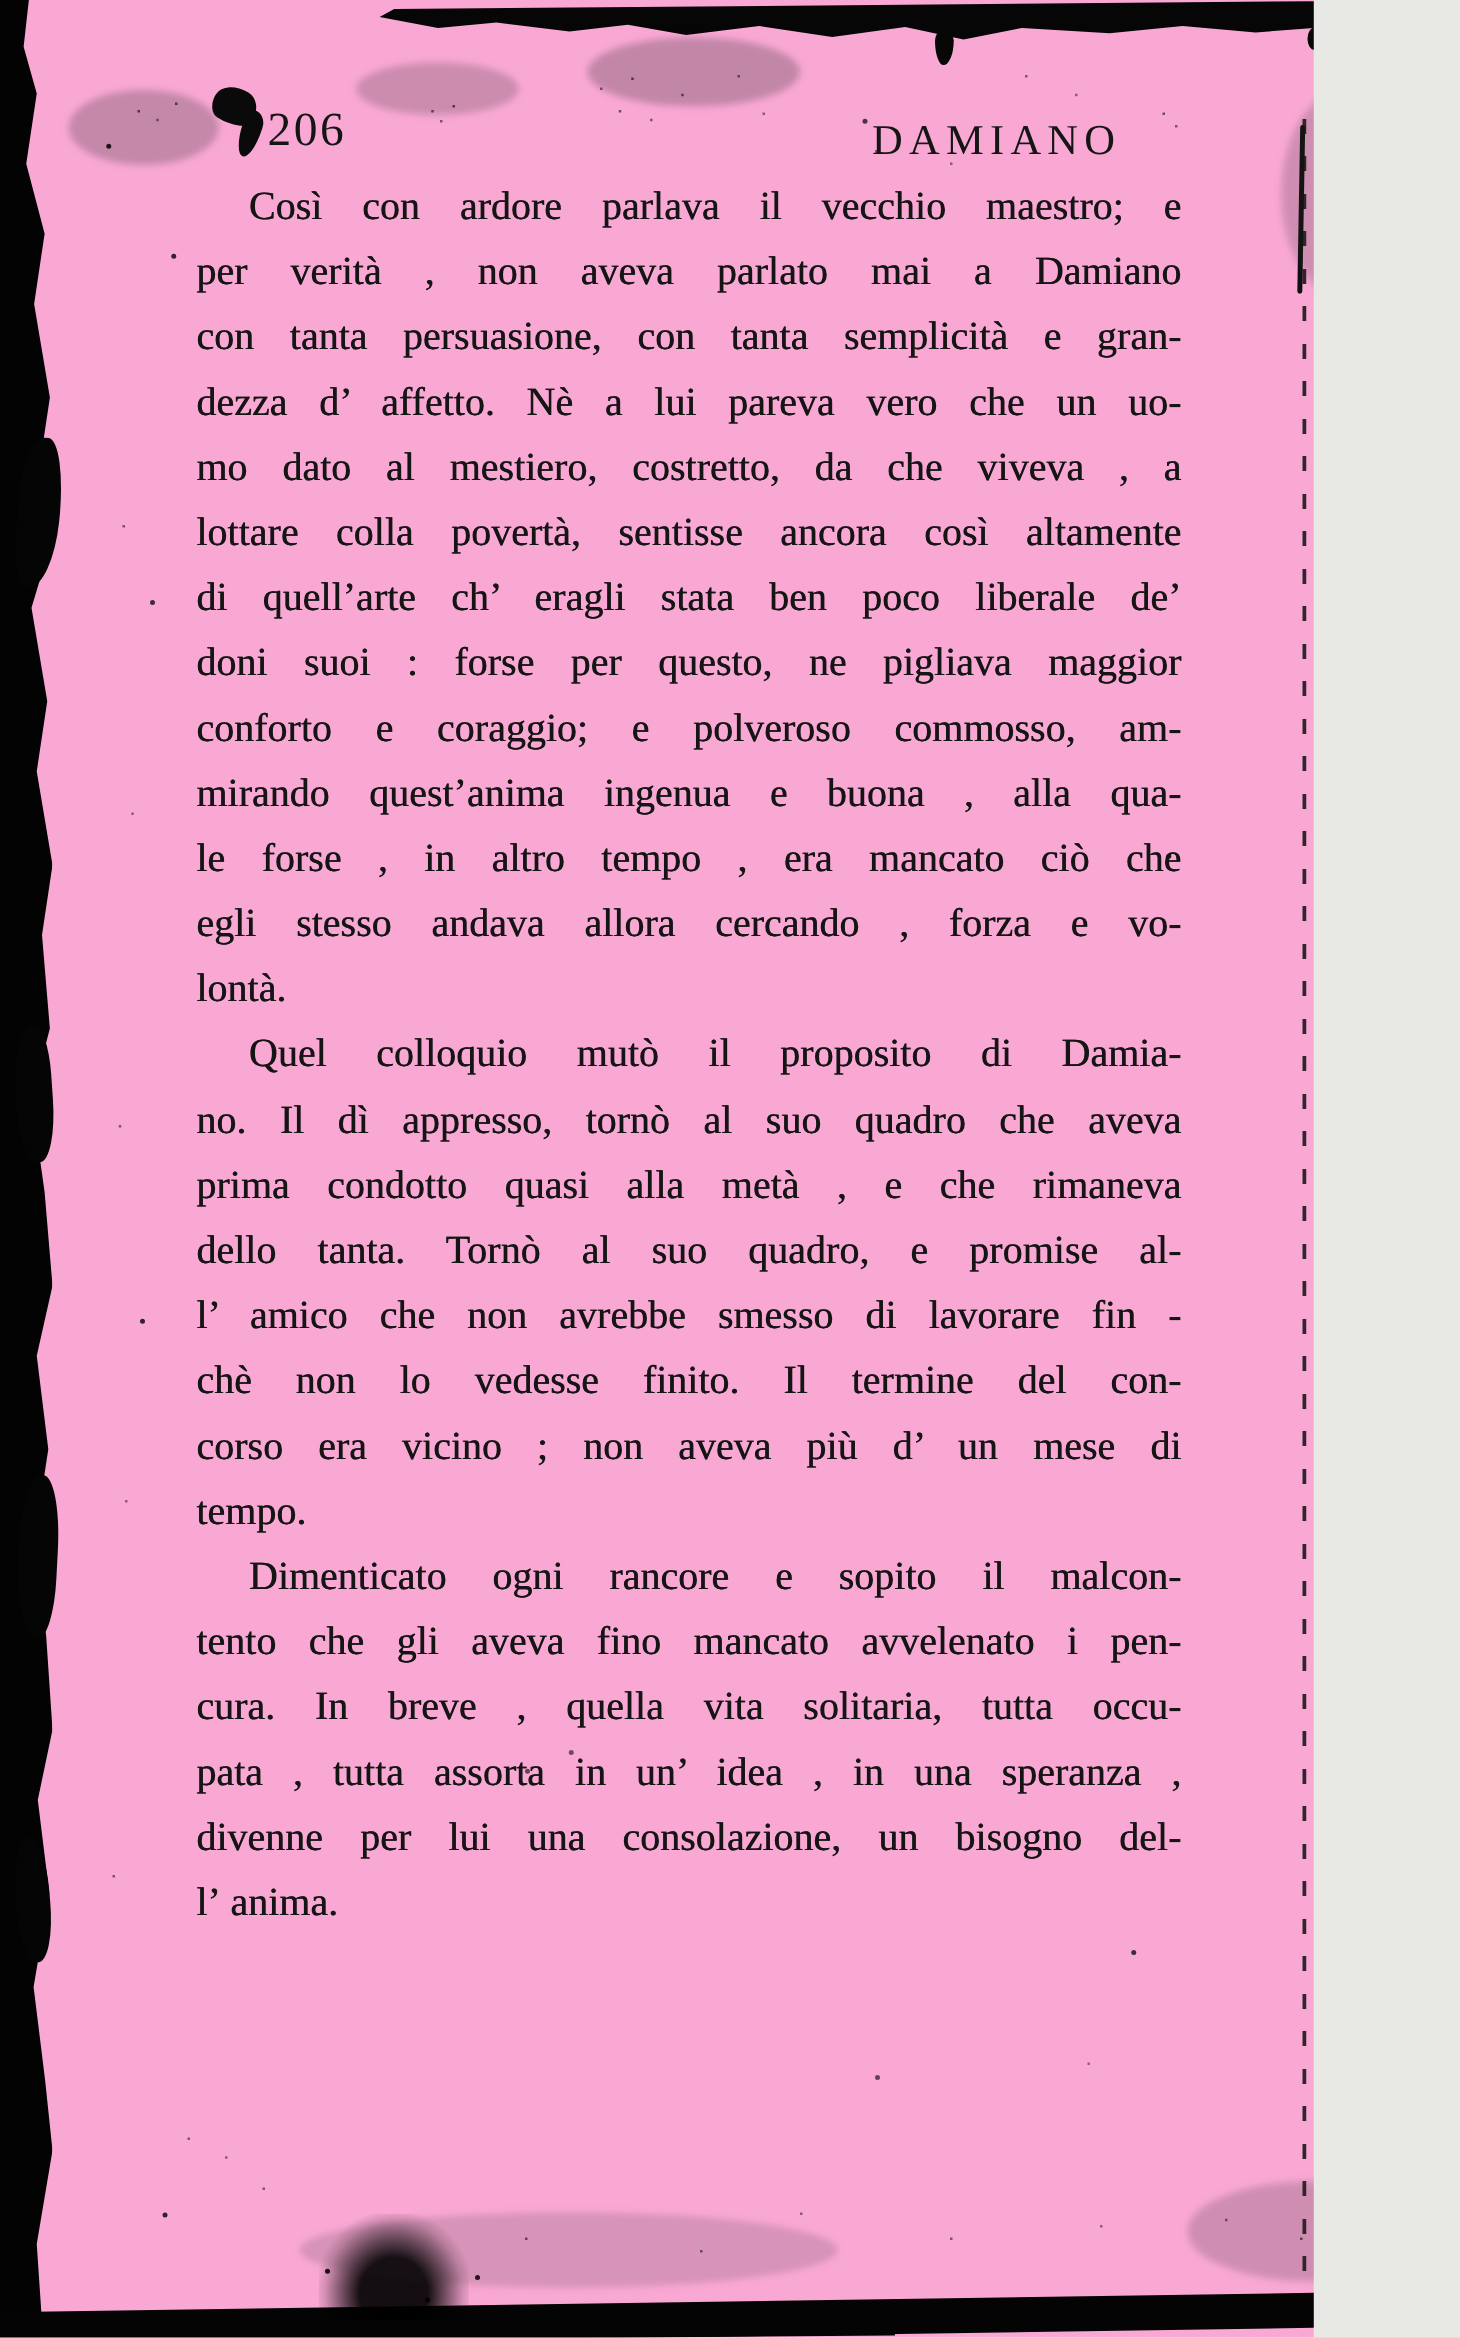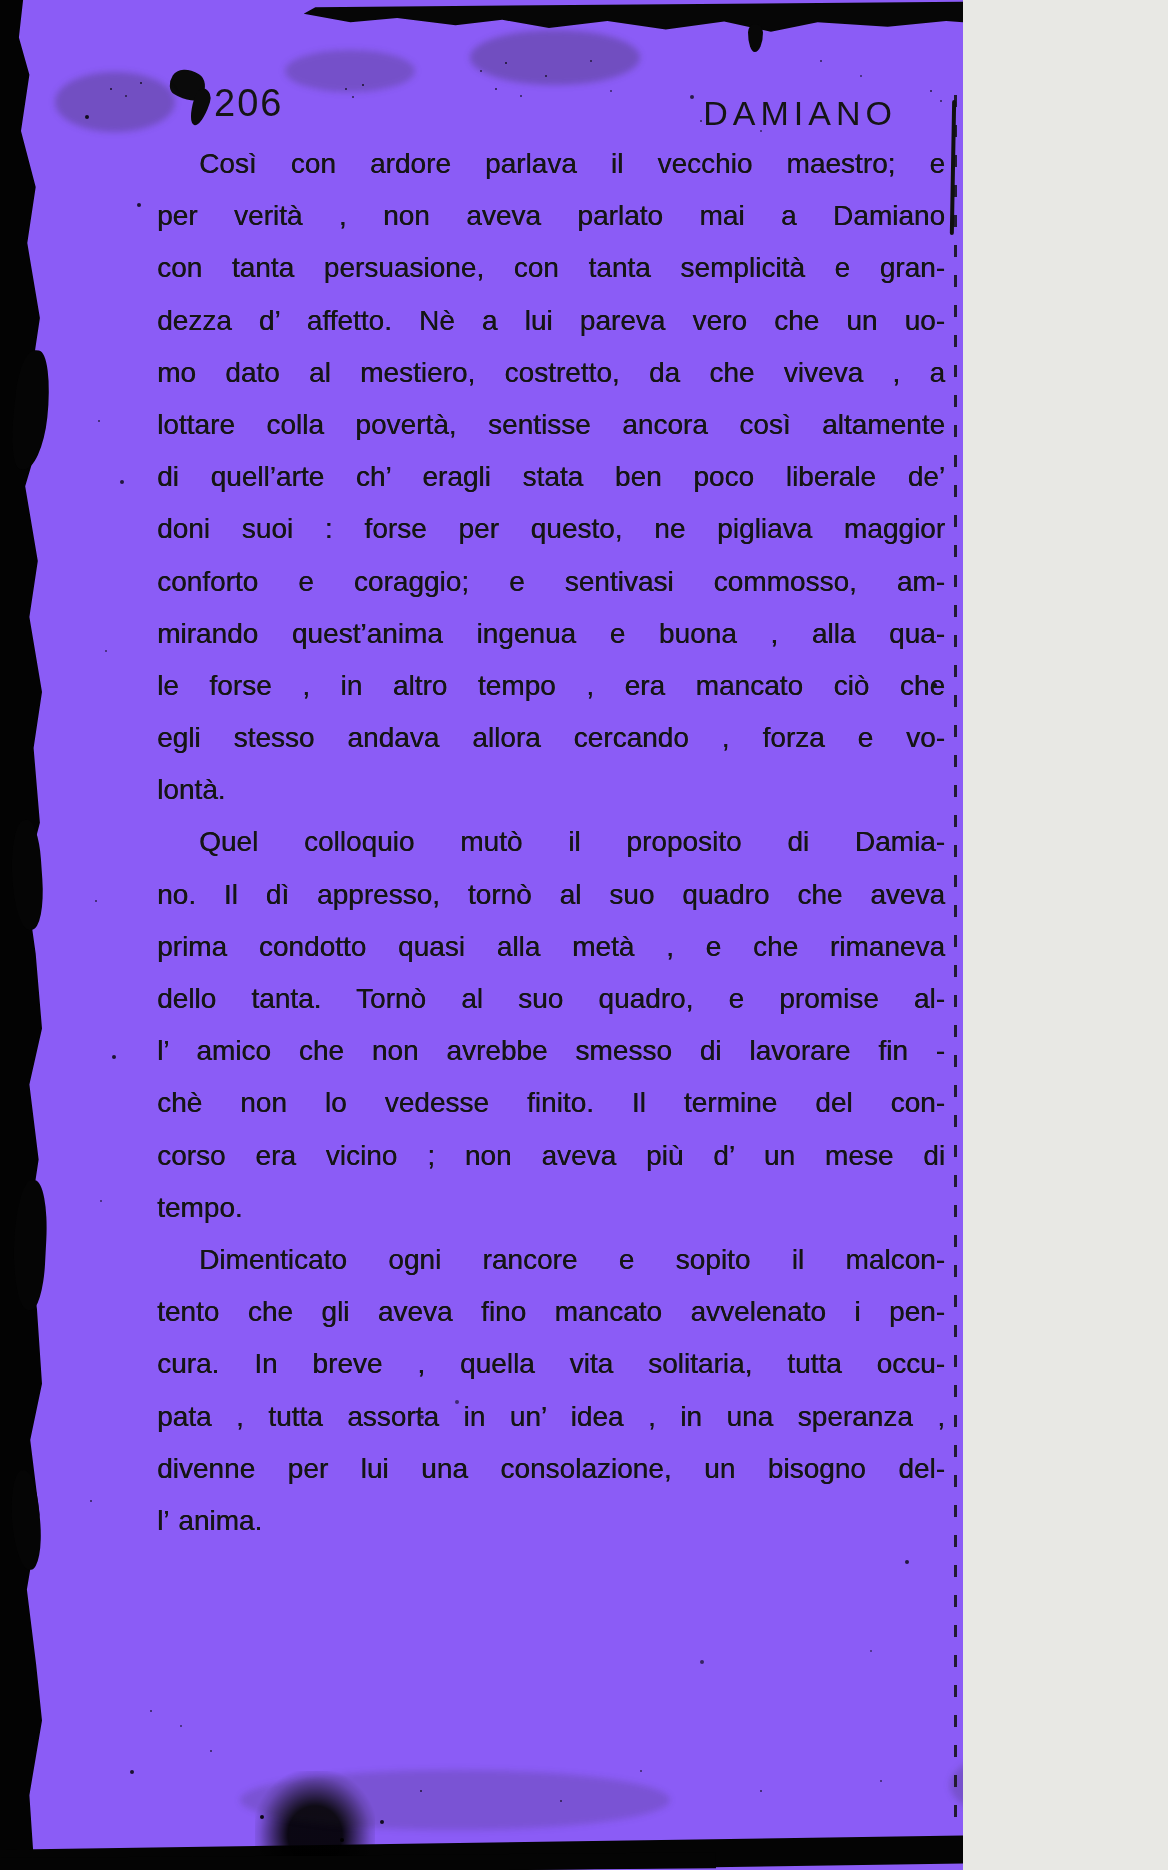--- a/index.html
+++ b/index.html
@@ -1,35 +1,35 @@
 <!DOCTYPE html>
 <html><head>
 <meta charset="utf-8">
 <style>
   html,body{margin:0;padding:0;background:#e8e8e4;}
   .page{
     position:relative;
-    width:963px;height:1870px;
-    background:#8b5cf6;
+    width:1051px;height:1870px;
+    background:#f9a8d4;
     overflow:hidden;
-    font-family:Liberation Sans, sans-serif;
+    font-family:Liberation Serif, serif;
     color:#151515;
   }
   
   .page-num{
     position:absolute;left:214px;top:82px;
     font-size:38px;letter-spacing:2px;
   }
   .running-title{
     position:absolute;left:157px;top:94px;width:740px;
     text-align:right;font-size:34px;letter-spacing:5px;
   }
   .text-block{
     position:absolute;left:157px;top:138px;width:788px;
-    font-size:28px;
+    font-size:32px;
     text-shadow:0.4px 0 0 #1a1a1a;
     word-spacing:2px;
   }
   .line{
     height:52.2px;line-height:52.2px;
     text-align:justify;text-align-last:justify;
     white-space:nowrap;
   }
   .ind{text-indent:42px;}
   .pend{text-align-last:left;white-space:normal;}
@@ -135,21 +135,21 @@
 
   <div class="text-block">
     <div class="line ind">Così con ardore parlava il vecchio maestro; e</div>
     <div class="line">per verità , non aveva parlato mai a Damiano</div>
     <div class="line">con tanta persuasione, con tanta semplicità e gran-</div>
     <div class="line">dezza d’ affetto. Nè a lui pareva vero che un uo-</div>
     <div class="line">mo dato al mestiero, costretto, da che viveva , a</div>
     <div class="line">lottare colla povertà, sentisse ancora così altamente</div>
     <div class="line">di quell’arte ch’ eragli stata ben poco liberale de’</div>
     <div class="line">doni suoi : forse per questo, ne pigliava maggior</div>
-    <div class="line">conforto e coraggio; e sentivasi commosso, am-</div>
+    <div class="line">conforto e coraggio; e polveroso commosso, am-</div>
     <div class="line">mirando quest’anima ingenua e buona , alla qua-</div>
     <div class="line">le forse , in altro tempo , era mancato ciò che</div>
     <div class="line">egli stesso andava allora cercando , forza e vo-</div>
     <div class="line pend">lontà.</div>
 
     <div class="line ind">Quel colloquio mutò il proposito di Damia-</div>
     <div class="line">no. Il dì appresso, tornò al suo quadro che aveva</div>
     <div class="line">prima condotto quasi alla metà , e che rimaneva</div>
     <div class="line">dello tanta. Tornò al suo quadro, e promise al-</div>
     <div class="line">l’ amico che non avrebbe smesso di lavorare fin -</div>

